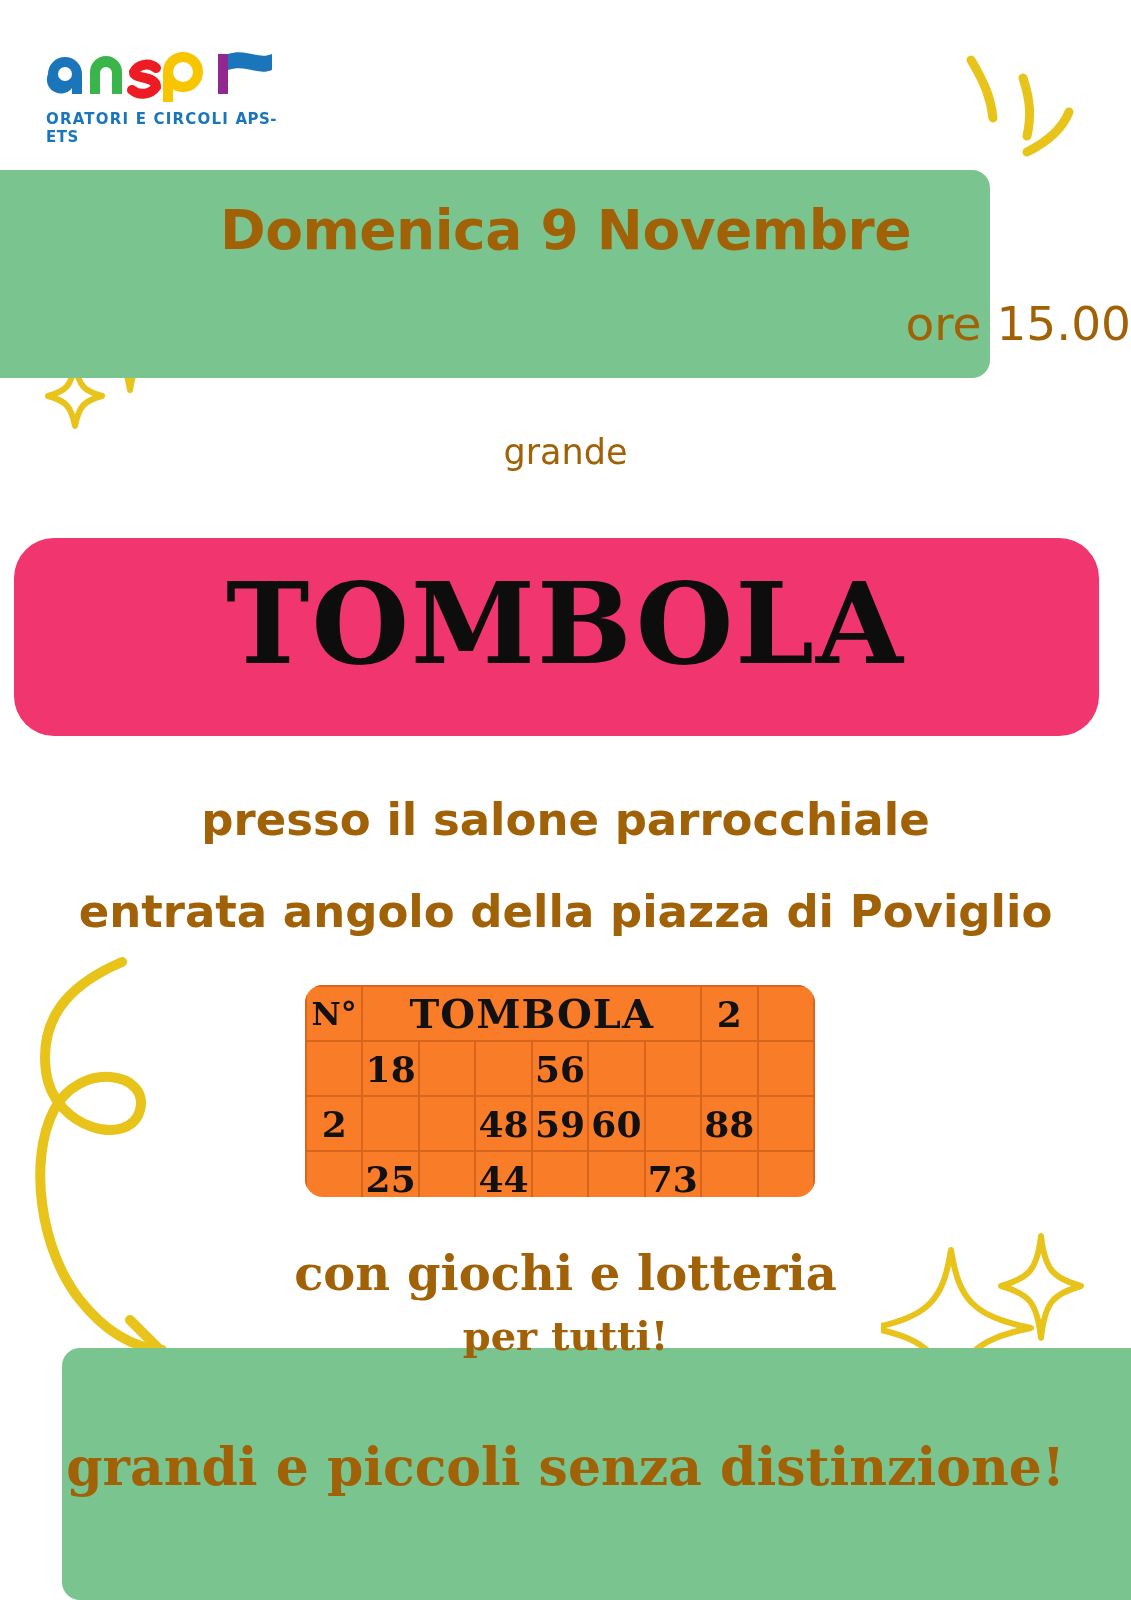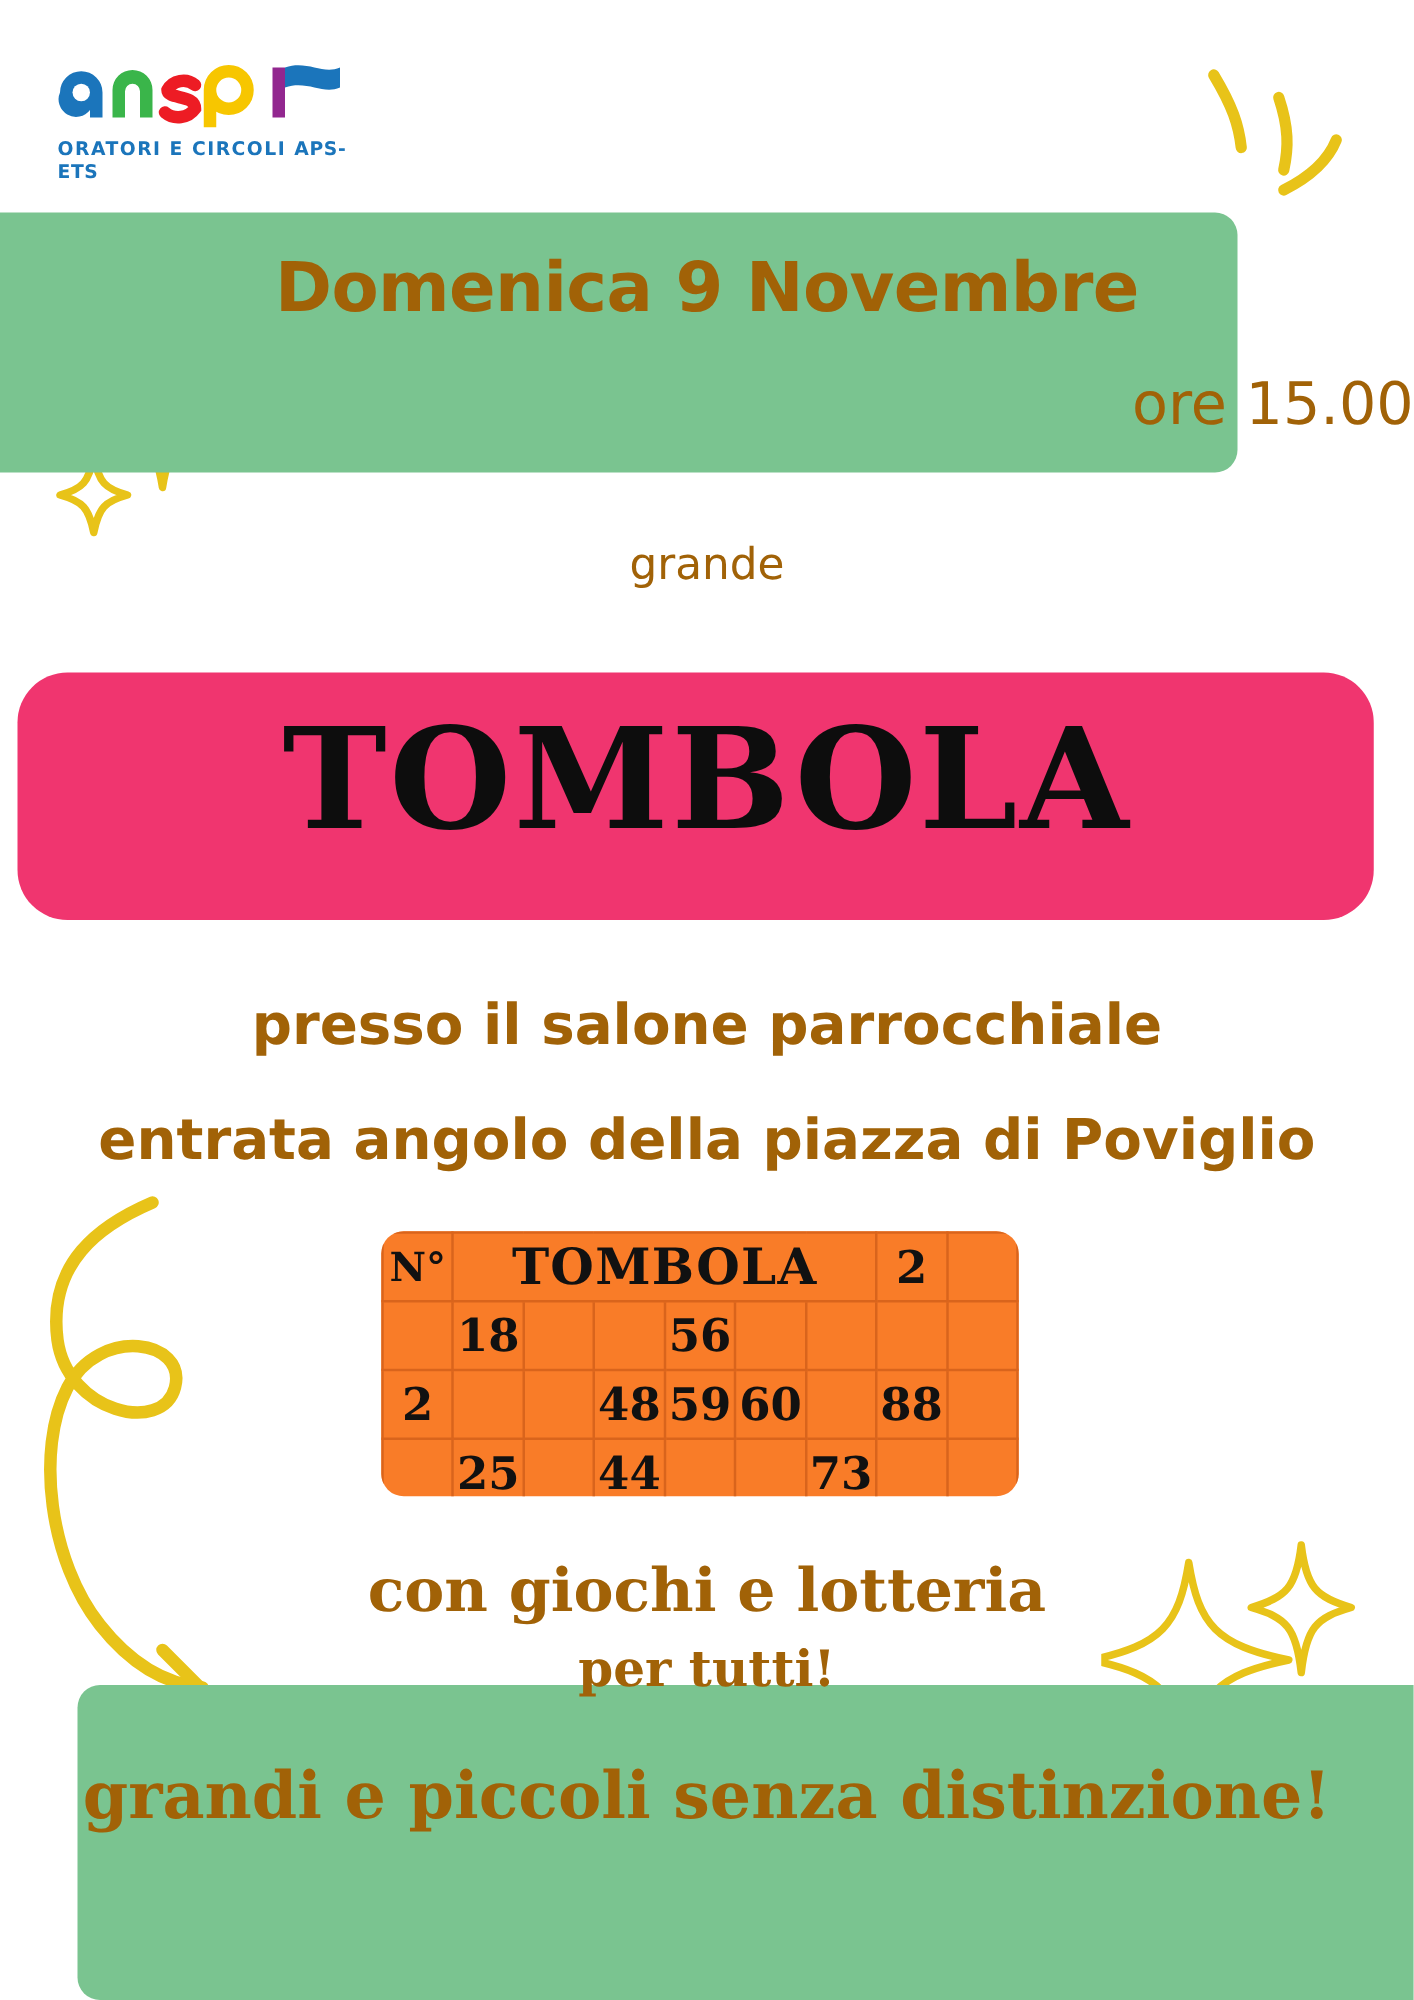--- a/index.html
+++ b/index.html
@@ -141,21 +141,21 @@
     font-weight: 700;
     font-family: "DejaVu Serif", serif;
   }
   .for-all {
     top: 1312px;
     font-size: 40px;
     font-weight: 700;
     font-family: "DejaVu Serif", serif;
   }
   .for-all2 {
-    top: 1406px;
+    top: 1436px;
     font-size: 52px;
     font-weight: 700;
     font-family: "DejaVu Serif", serif;
   }
 
   
   .card {
     position: absolute;
     left: 305px;
     top: 985px;

